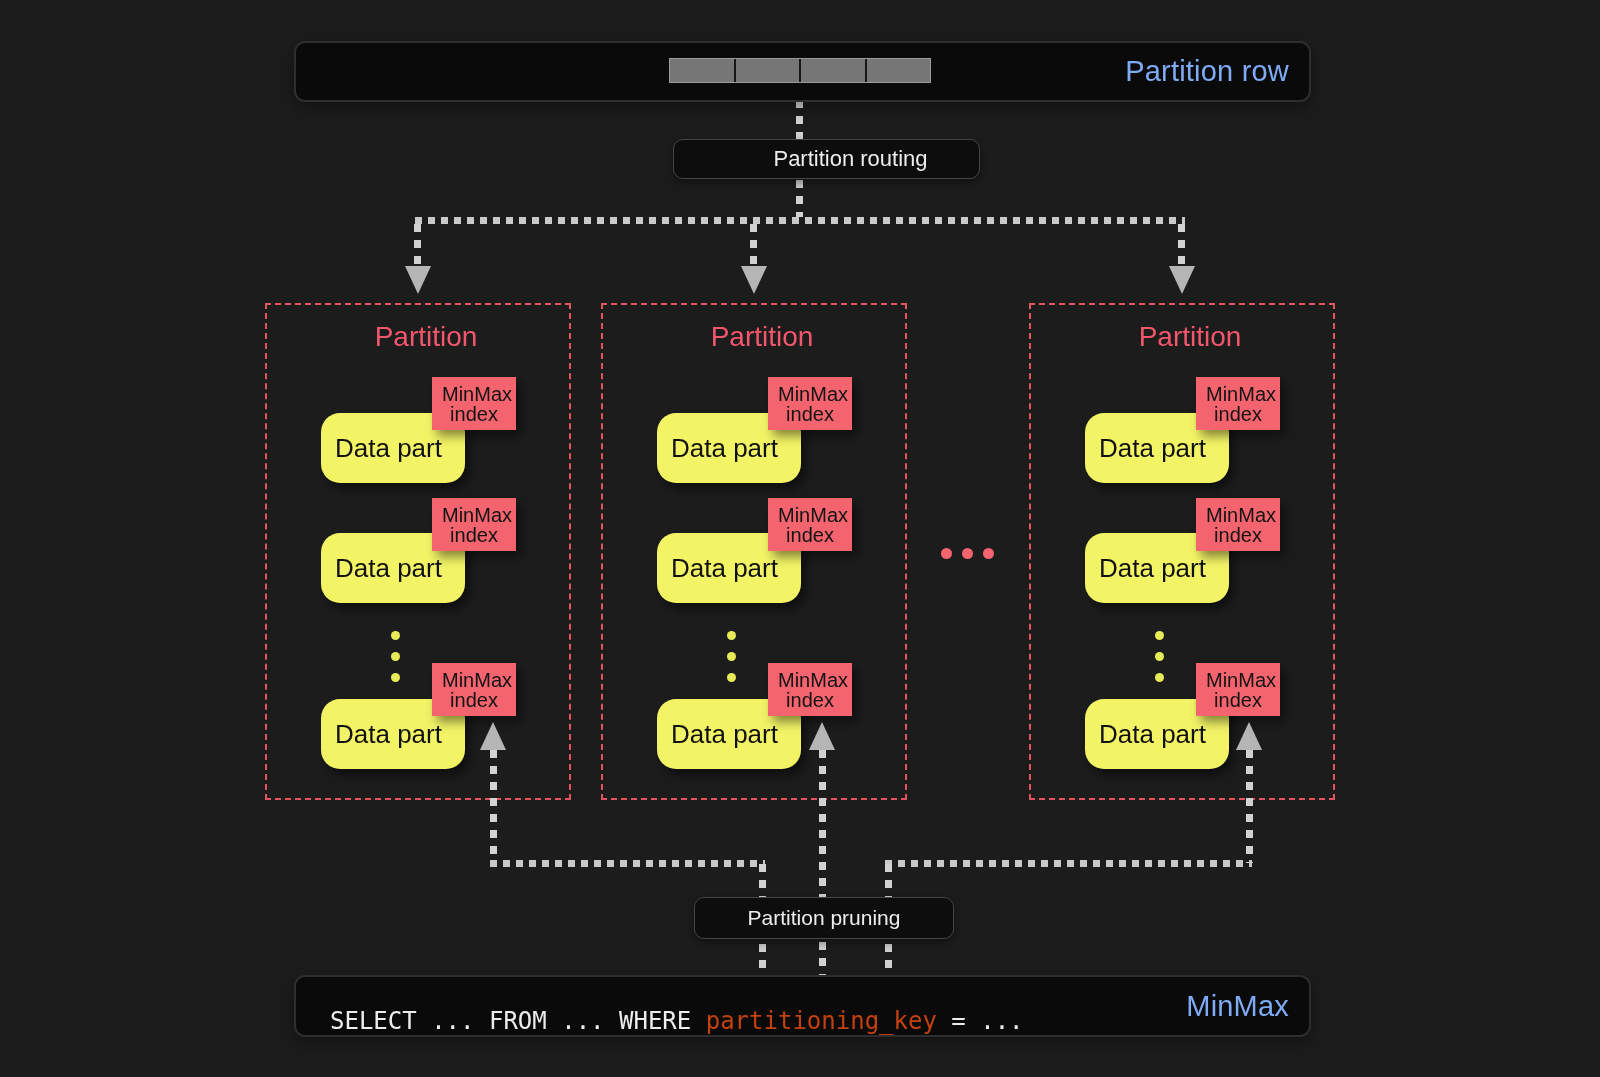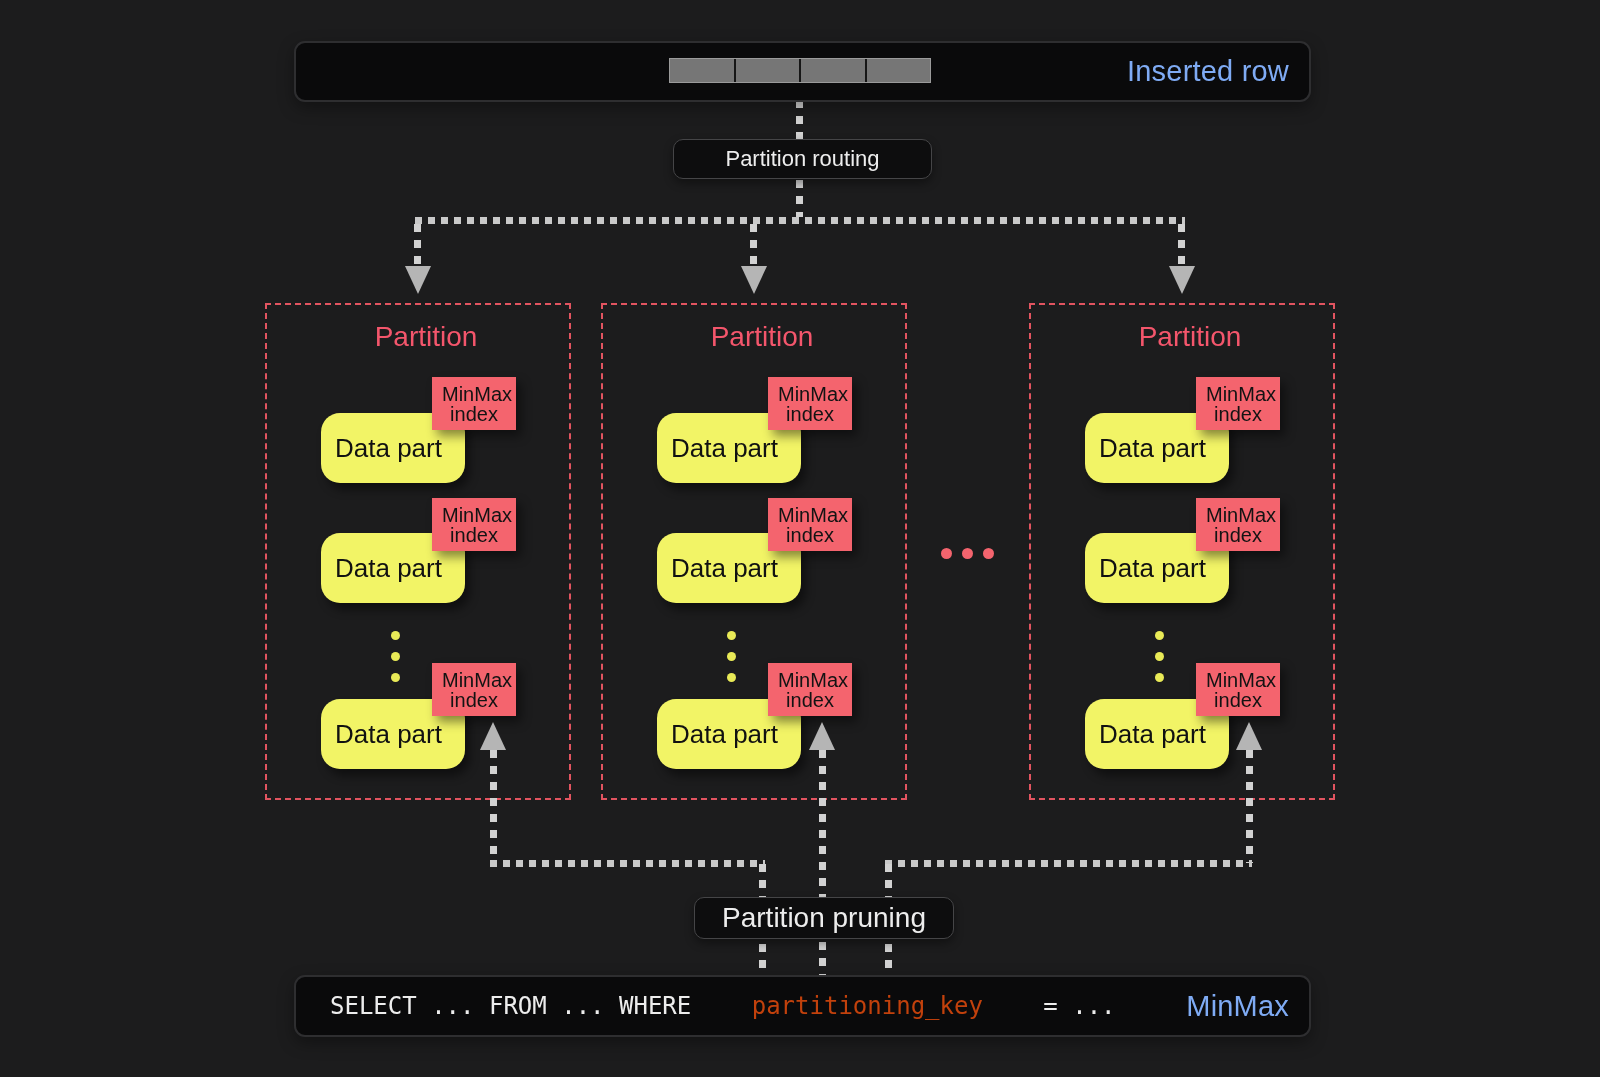--- a/index.html
+++ b/index.html
@@ -24,35 +24,34 @@
   }
   
   .cell-strip{
     position:absolute;left:373px;top:15px;width:262px;height:25px;
     display:flex;gap:2px;background:#161616;border:1px solid #9b9b9b;
     box-sizing:border-box;
   }
   .cell{flex:1;background:#767676;}
   
   .code{
-    position:absolute;left:34px;top:0;bottom:0;display:flex;align-items:center;
+    position:absolute;left:34px;top:0;bottom:0;display:flex;align-items:flex-end;
     font-family:"DejaVu Sans Mono",monospace;font-size:24px;color:#ededed;
     white-space:pre;
-    gap:46px;
   }
   .code .kw{color:#c2410c;}
   
   .pill{
     position:absolute;background:#0d0d0e;border:1px solid #454547;
     border-radius:10px;display:flex;align-items:center;justify-content:center;
     color:#ededed;font-size:22px;z-index:5;
     box-shadow:0 4px 10px rgba(0,0,0,.4);
   }
-  #routing-pill{left:673px;top:139px;width:257px;height:38px;}
-  #pruning-pill{left:694px;top:897px;width:258px;height:40px;font-size:28px;}
+  #routing-pill{left:673px;top:139px;width:257px;height:38px;padding-left:48px;}
+  #pruning-pill{left:694px;top:897px;width:258px;height:40px;font-size:21px;}
   
   .vline{
     position:absolute;width:7px;z-index:3;
     background:repeating-linear-gradient(180deg,#d2d2d2 0 8px,transparent 8px 16px);
   }
   .hline{
     position:absolute;height:7px;z-index:3;
     background:repeating-linear-gradient(90deg,#c9c9c9 0 7px,transparent 7px 13px);
   }
   .arrow-down{
@@ -127,21 +126,21 @@
   <div class="vline" style="left:759px;top:864px;height:111px;"></div>
   <div class="vline" style="left:885px;top:864px;height:111px;"></div>
 
   <div class="bigbox" id="top-box">
     <div class="cell-strip">
       <div class="cell"></div>
       <div class="cell"></div>
       <div class="cell"></div>
       <div class="cell"></div>
     </div>
-    <div class="blue-label">Inserted row</div>
+    <div class="blue-label">Partition row</div>
   </div>
 
   <div class="pill" id="routing-pill">Partition routing</div>
 
   <div class="partition" id="partition-0">
     <div class="partition-title">Partition</div>
     <div class="minmax-tag row1-tag">
         <span>MinMax index</span>
       </div>
     <div class="data-part row1-data">

